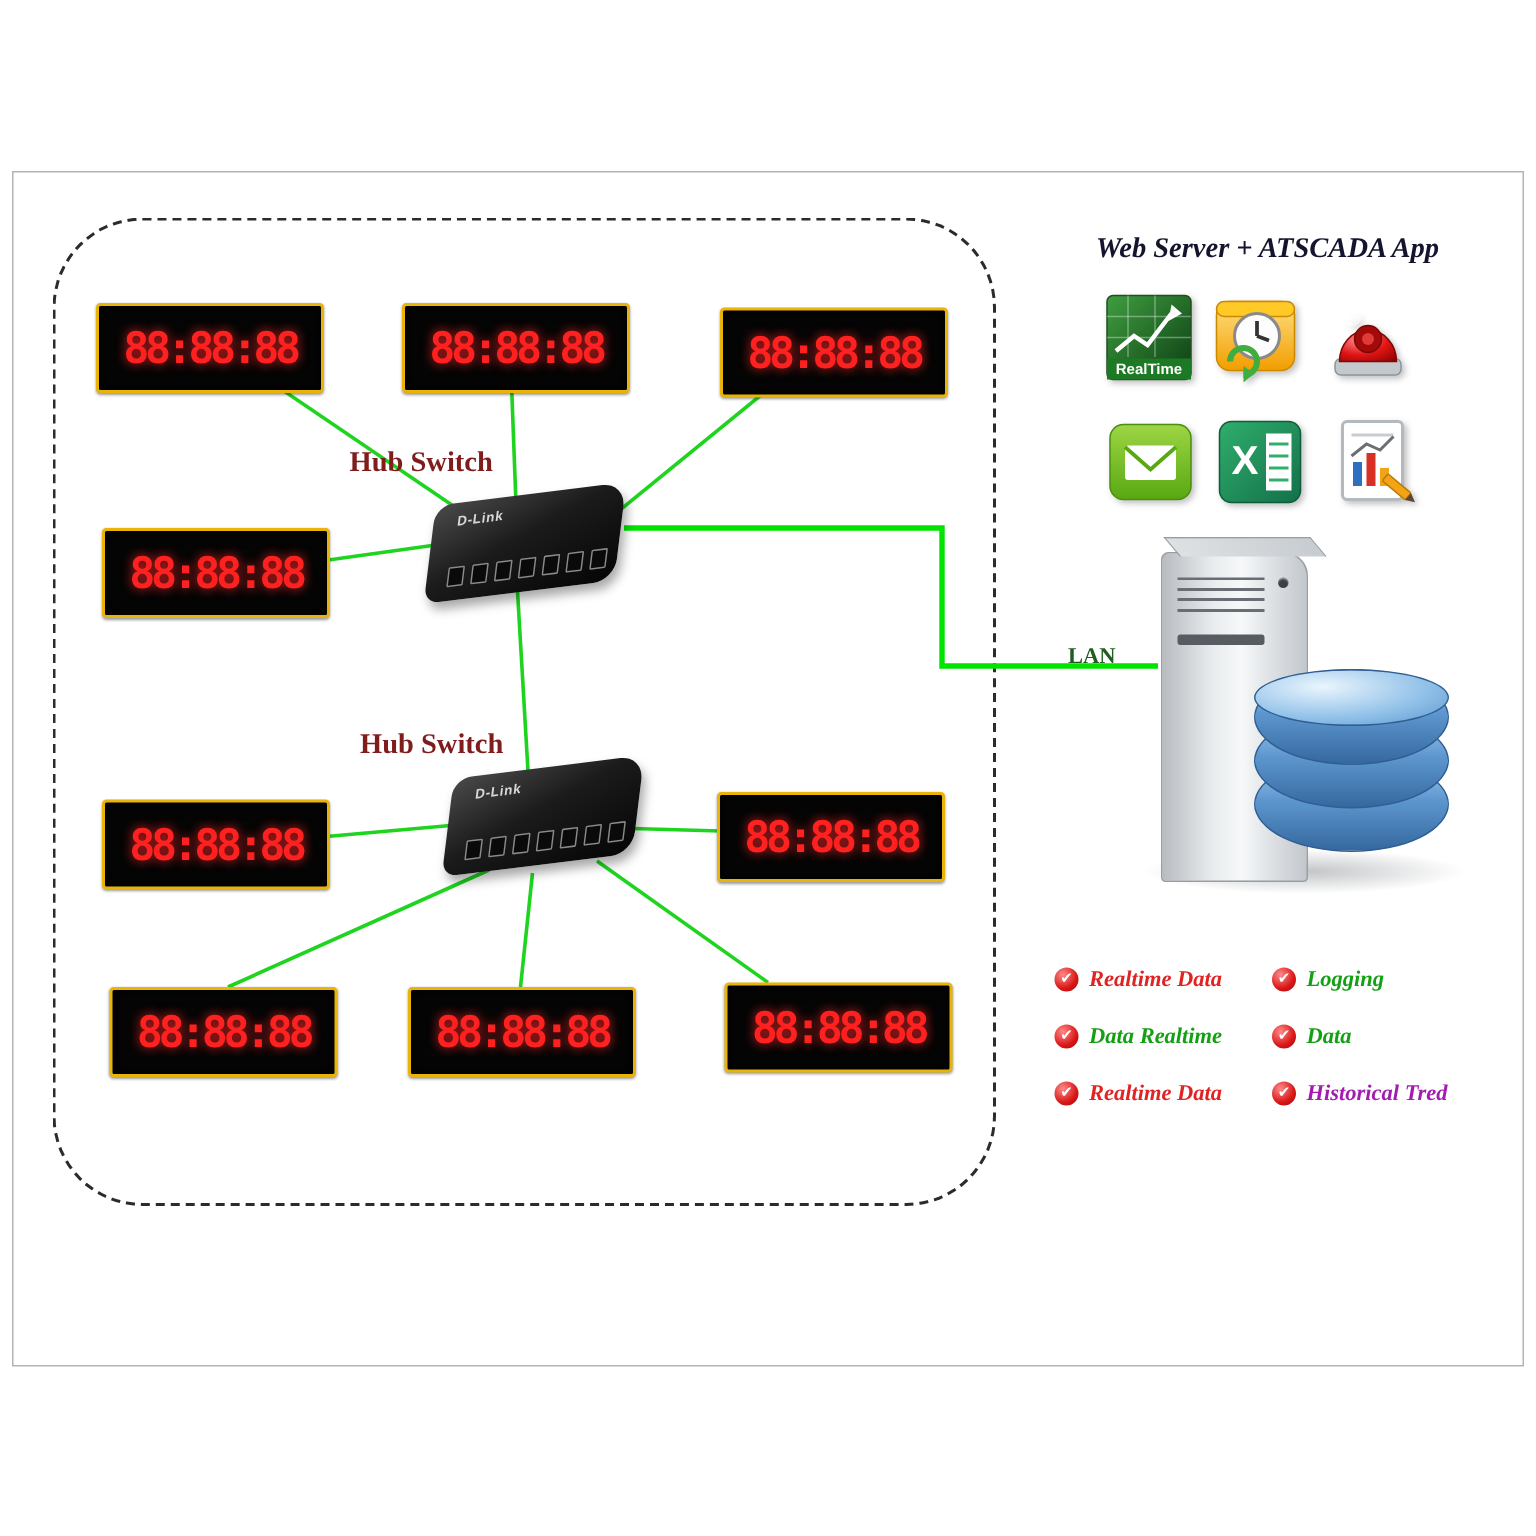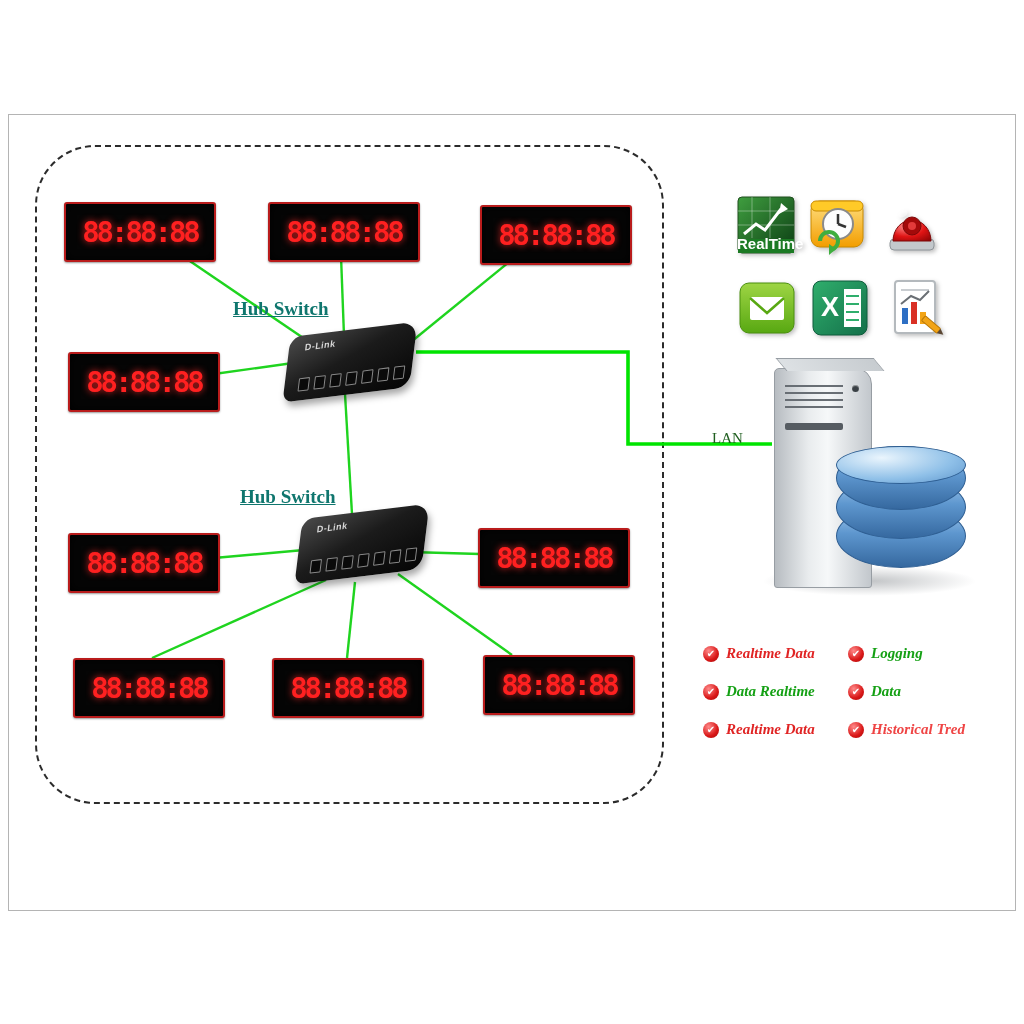--- a/index.html
+++ b/index.html
@@ -8,52 +8,52 @@
   .frame{position:absolute;left:8px;top:114px;width:1006px;height:795px;
          border:1px solid #b4b4b4;background:#fff;}
   .dashed-box{position:absolute;left:35px;top:145px;width:625px;height:655px;
          border:2px dashed #2b2b2b;border-radius:60px;}
   
   svg.lines{position:absolute;left:0;top:0;width:1024px;height:1024px;pointer-events:none;}
   .net-line{stroke:var(--line-green,#1fd41f);stroke-width:2.4;fill:none;}
   .lan-line{stroke:var(--lan-green,#00e400);stroke-width:3.6;fill:none;}
   
   .clock{position:absolute;width:148px;height:56px;background:#050505;
-         border:2px solid #b91c1c;border-radius:3px;display:flex;align-items:center;
+         border:2px solid #eab308;border-radius:3px;display:flex;align-items:center;
          justify-content:center;box-shadow:inset 0 0 10px #000, 0 1px 2px rgba(0,0,0,.4);}
   .clock .digits{font-family:"DejaVu Sans Mono",monospace;font-weight:bold;font-size:29px;
          color:var(--led-red,#ff2020);letter-spacing:-3px;
          text-shadow:0 0 7px rgba(255,40,40,.85);}
   
   .hub{position:absolute;width:132px;height:68px;}
   .hub-body{position:absolute;inset:2px;background:linear-gradient(155deg,#4a4a4a 0%,#1b1b1b 45%,#050505 100%);
          border-radius:12px 16px 14px 10px;transform:rotate(-7deg) skewX(-14deg);
          box-shadow:3px 5px 7px rgba(0,0,0,.35);}
   .hub-brand{position:absolute;left:16px;top:7px;color:#d8d8d8;font-size:9px;
          font-family:"Liberation Sans",sans-serif;font-weight:bold;letter-spacing:.5px;}
   .ports{position:absolute;left:14px;bottom:9px;display:flex;gap:5px;}
   .port{width:9px;height:11px;background:#0a0a0a;border:1px solid #8a8a8a;border-radius:1px;}
-  .hub-label{position:absolute;font-weight:bold;font-size:19px;color:#0f766e;text-decoration:underline;}
+  .hub-label{position:absolute;font-weight:bold;font-size:19px;color:#7f1d1d;}
   
   .ws-title{position:absolute;left:680px;top:155px;width:330px;text-align:center;
          font-weight:bold;font-style:italic;font-size:19px;color:#14142e;}
-  .lan-label{position:absolute;left:712px;top:430px;font-weight:normal;font-size:15px;color:#1f5e1f;}
+  .lan-label{position:absolute;left:712px;top:430px;font-weight:bold;font-size:15px;color:#1f5e1f;}
   .caption{position:absolute;left:0;top:845px;width:1024px;text-align:center;
          font-weight:bold;font-style:italic;font-size:20px;color:#101010;}
   
   .icon{position:absolute;filter:drop-shadow(2px 2px 2px rgba(0,0,0,.25));}
   .icon svg{display:block;}
   .icon-label{position:absolute;left:0;right:0;bottom:2px;text-align:center;color:#fff;
-         font-family:"Liberation Sans",sans-serif;font-size:15px;font-weight:bold;}
+         font-family:"Liberation Sans",sans-serif;font-size:10px;font-weight:bold;}
   .excel-x{position:absolute;left:4px;top:12px;width:28px;text-align:center;color:#fff;
          font-family:"Liberation Sans",sans-serif;font-size:27px;font-weight:bold;}
   
   .features{position:absolute;left:703px;top:645px;width:305px;display:grid;
          grid-template-columns:145px auto;row-gap:21px;column-gap:0;}
-  .feature{display:flex;align-items:center;gap:7px;font-weight:bold;font-style:italic;
+  .feature{display:flex;align-items:flex-start;gap:7px;font-weight:bold;font-style:italic;
          font-size:15px;white-space:nowrap;}
   .check{width:16px;height:16px;border-radius:50%;flex:0 0 16px;
          background:radial-gradient(circle at 35% 30%,#ff8a8a,#d91717 60%,#a30808);
          color:#fff;font-size:10px;line-height:16px;text-align:center;
          font-family:"DejaVu Sans",sans-serif;font-style:normal;}
   .check::before{content:"✔";}
   
   .server-shadow{position:absolute;left:762px;top:566px;width:215px;height:30px;
          background:radial-gradient(ellipse,rgba(120,125,130,.45),rgba(120,125,130,0) 70%);}
   .tower{position:absolute;left:774px;top:368px;width:96px;height:218px;
@@ -152,20 +152,21 @@
           <div class="port"></div>
           <div class="port"></div>
           <div class="port"></div>
           <div class="port"></div>
           <div class="port"></div>
           <div class="port"></div>
       </div>
     </div>
   </div>
 
+  <div class="ws-title">Web Server + ATSCADA App</div>
 
   <div class="icon" style="left:737px;top:196px">
     <svg width="58" height="58" viewBox="0 0 58 58">
       <defs>
           <linearGradient id="gGreen" x1="0" y1="0" x2="1" y2="1">
         <stop offset="0" stop-color="#3f9e3f"></stop>
             <stop offset="1" stop-color="#0c3d14"></stop>
           </linearGradient>
         </defs>
       <rect x="1" y="1" width="56" height="56" rx="4" fill="url(#gGreen)" stroke="#20501f"></rect>
@@ -297,17 +298,17 @@
     <div class="feature">
         <span class="check"></span>
         <span style="color: rgb(20, 160, 20);">Data</span>
       </div>
     <div class="feature">
         <span class="check"></span>
         <span style="color: rgb(224, 36, 36);">Realtime Data</span>
       </div>
     <div class="feature">
         <span class="check"></span>
-        <span style="color: #ef4444;">Historical Tred</span>
+        <span style="color: #a21caf;">Historical Tred</span>
       </div>
   </div>
 
 </div>
 
 </body></html>

